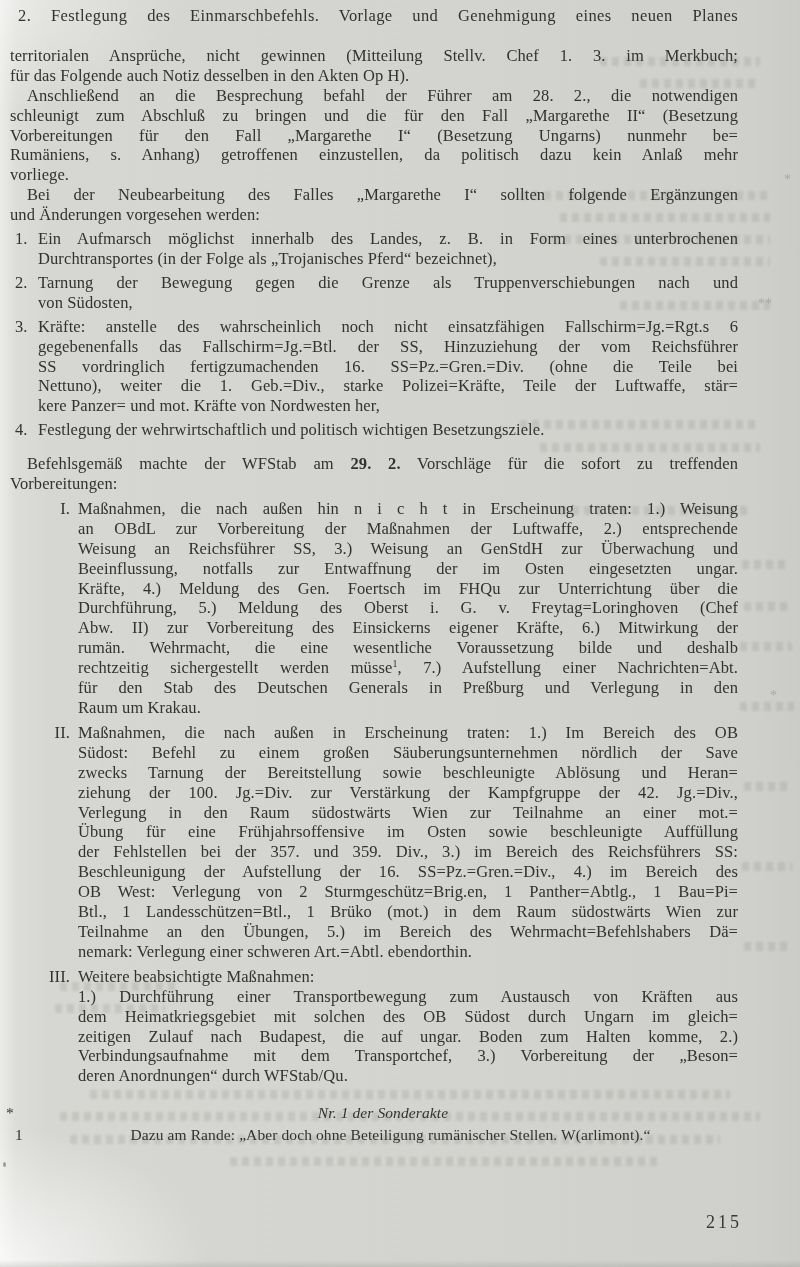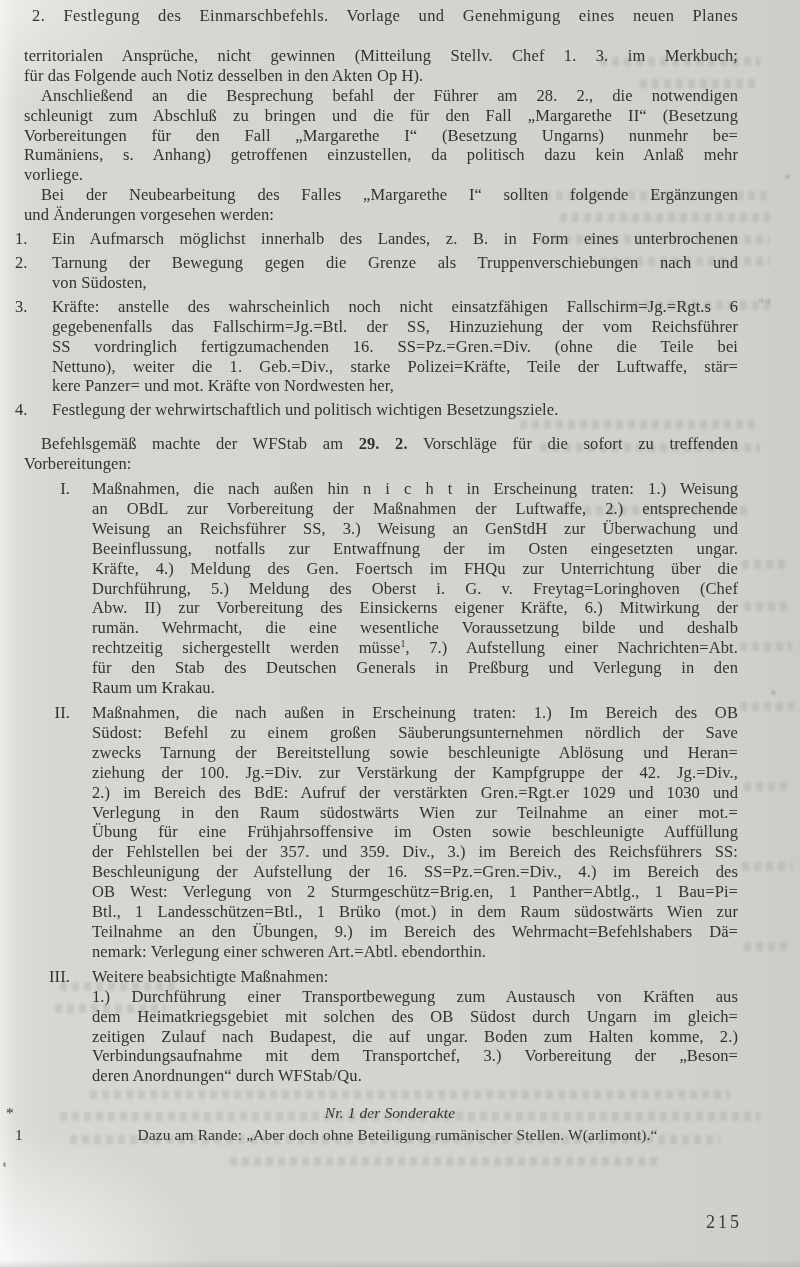--- a/index.html
+++ b/index.html
@@ -17,21 +17,21 @@
     background:linear-gradient(180deg,rgba(0,0,0,0) 0,rgba(90,90,85,.16) 100%);
   }
   #textblock{
     position:absolute;left:10px;top:6px;width:728px;
     font-size:16.5px;line-height:19.9px;
     letter-spacing:.1px;
   }
   .blk{position:relative;}
   .ln{
     white-space:nowrap;overflow:hidden;
-    text-align:justify;text-align-last:justify;margin-left:14px;
+    text-align:justify;text-align-last:justify;
   }
   .ln-last{text-align-last:auto;}
   .b-heading{margin-left:8px;margin-bottom:20px;letter-spacing:.4px;}
   .b-heading .ln{text-align-last:justify;}
   .b-para{margin:0;}
   .fi .ln:first-child{text-indent:17px;}
   .sp-lg{margin-top:14px;}
   .b-arabic{padding-left:28px;margin-top:4px;}
   .b-arabic .mk{position:absolute;left:5px;top:0;}
   .b-roman{padding-left:68px;margin-top:5px;}
@@ -110,20 +110,21 @@
         <div class="ln">Rumäniens, s. Anhang) getroffenen einzustellen, da politisch dazu kein Anlaß mehr</div>
         <div class="ln ln-last">vorliege.</div>
       </div>
       <div class="blk b-para fi">
         <div class="ln">Bei der Neubearbeitung des Falles „Margarethe I“ sollten folgende Ergänzungen</div>
         <div class="ln ln-last">und Änderungen vorgesehen werden:</div>
       </div>
       <div class="blk b-arabic">
         <span class="mk">1.</span>
         <div class="ln">Ein Aufmarsch möglichst innerhalb des Landes, z. B. in Form eines unterbrochenen</div>
+        <div class="ln ln-last">Durchtransportes (in der Folge als „Trojanisches Pferd“ bezeichnet),</div>
       </div>
       <div class="blk b-arabic">
         <span class="mk">2.</span>
         <div class="ln">Tarnung der Bewegung gegen die Grenze als Truppenverschiebungen nach und</div>
         <div class="ln ln-last">von Südosten,</div>
       </div>
       <div class="blk b-arabic">
         <span class="mk">3.</span>
         <div class="ln">Kräfte: anstelle des wahrscheinlich noch nicht einsatzfähigen Fallschirm=Jg.=Rgt.s 6</div>
         <div class="ln">gegebenenfalls das Fallschirm=Jg.=Btl. der SS, Hinzuziehung der vom Reichsführer</div>
@@ -152,28 +153,27 @@
         <div class="ln">rechtzeitig sichergestellt werden müsse<sup>1</sup>, 7.) Aufstellung einer Nachrichten=Abt.</div>
         <div class="ln">für den Stab des Deutschen Generals in Preßburg und Verlegung in den</div>
         <div class="ln ln-last">Raum um Krakau.</div>
       </div>
       <div class="blk b-roman">
         <span class="mk">II.</span>
         <div class="ln">Maßnahmen, die nach außen in Erscheinung traten: 1.) Im Bereich des OB</div>
         <div class="ln">Südost: Befehl zu einem großen Säuberungsunternehmen nördlich der Save</div>
         <div class="ln">zwecks Tarnung der Bereitstellung sowie beschleunigte Ablösung und Heran=</div>
         <div class="ln">ziehung der 100. Jg.=Div. zur Verstärkung der Kampfgruppe der 42. Jg.=Div.,</div>
-        <div class="ln">2.) im Bereich des BdE: Aufruf der verstärkten Gren.=Rgt.er 1029 und 1030 und</div>
         <div class="ln">Verlegung in den Raum südostwärts Wien zur Teilnahme an einer mot.=</div>
         <div class="ln">Übung für eine Frühjahrsoffensive im Osten sowie beschleunigte Auffüllung</div>
         <div class="ln">der Fehlstellen bei der 357. und 359. Div., 3.) im Bereich des Reichsführers SS:</div>
         <div class="ln">Beschleunigung der Aufstellung der 16. SS=Pz.=Gren.=Div., 4.) im Bereich des</div>
         <div class="ln">OB West: Verlegung von 2 Sturmgeschütz=Brig.en, 1 Panther=Abtlg., 1 Bau=Pi=</div>
         <div class="ln">Btl., 1 Landesschützen=Btl., 1 Brüko (mot.) in dem Raum südostwärts Wien zur</div>
-        <div class="ln">Teilnahme an den Übungen, 9.) im Bereich des Wehrmacht=Befehlshabers Dä=</div>
+        <div class="ln">Teilnahme an den Übungen, 5.) im Bereich des Wehrmacht=Befehlshabers Dä=</div>
         <div class="ln ln-last">nemark: Verlegung einer schweren Art.=Abtl. ebendorthin.</div>
       </div>
       <div class="blk b-roman">
         <span class="mk">III.</span>
         <div class="ln ln-last">Weitere beabsichtigte Maßnahmen:</div>
       </div>
       <div class="blk b-roman-sub">
         <div class="ln">1.) Durchführung einer Transportbewegung zum Austausch von Kräften aus</div>
         <div class="ln">dem Heimatkriegsgebiet mit solchen des OB Südost durch Ungarn im gleich=</div>
         <div class="ln">zeitigen Zulauf nach Budapest, die auf ungar. Boden zum Halten komme, 2.)</div>

